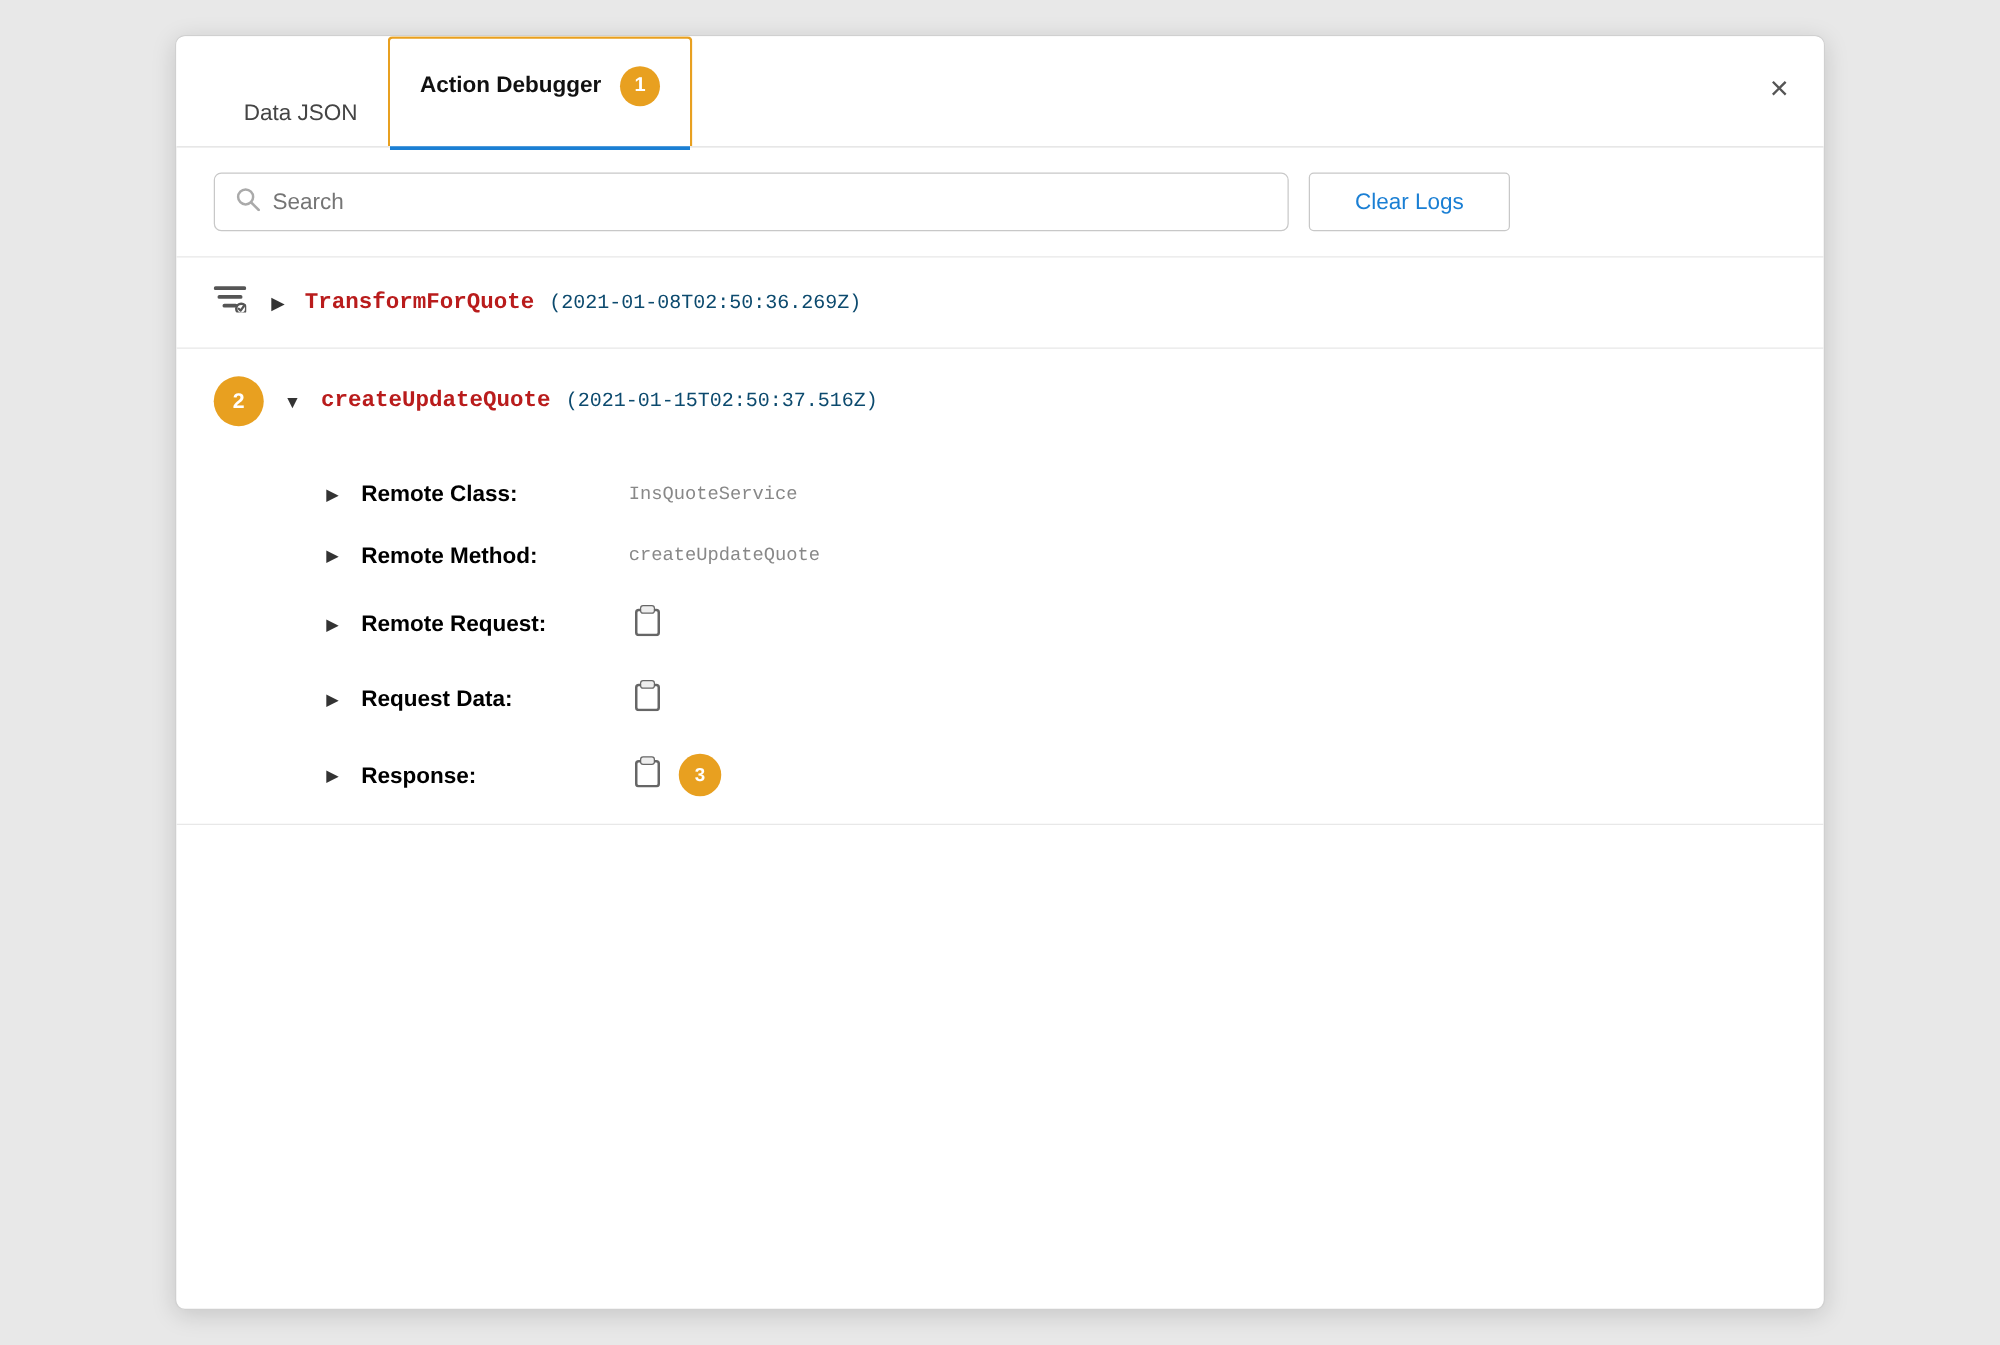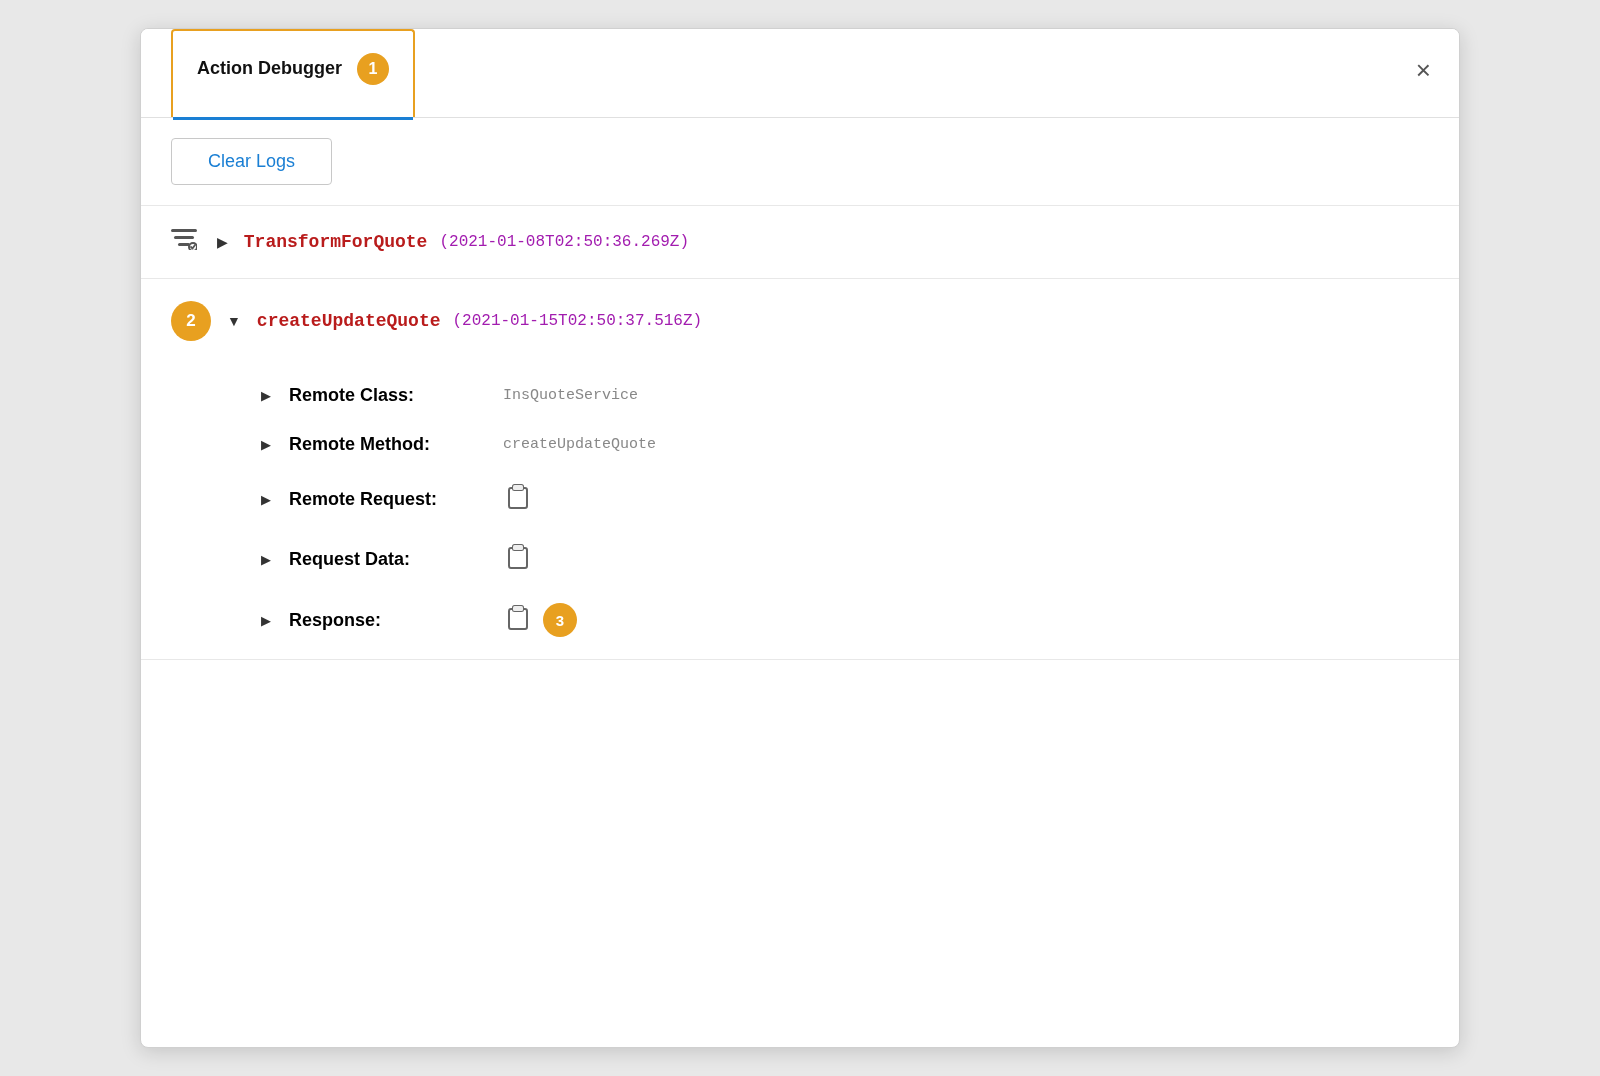--- a/index.html
+++ b/index.html
@@ -185,21 +185,21 @@
       font-family: 'Courier New', Courier, monospace;
       font-size: 18px;
       font-weight: 700;
       color: #b91c1c;
       margin-right: 12px;
     }
 
     .log-timestamp {
       font-family: 'Courier New', Courier, monospace;
       font-size: 16px;
-      color: #a21caf;
+      color: #0c4a6e;
       font-weight: 400;
     }
 
     
     .log-children {
       padding: 8px 0 8px 0;
     }
 
     .log-child-entry {
       display: flex;
@@ -263,28 +263,40 @@
     .first-row {
       border-bottom: 1px solid #e8e8e8;
     }
   </style>
 </head>
 <body>
 
 <div class="panel">
 
   <div class="tab-header">
+    <div class="tab-item">
+      <span>Data JSON</span>
+    </div>
     <div class="tab-item active">
       <span>Action Debugger</span>
       <span class="tab-badge">1</span>
     </div>
     <button class="close-btn">×</button>
   </div>
 
   <div class="toolbar">
+    <div class="search-container">
+      <span class="search-icon-wrap">
+        <svg width="20" height="20" viewBox="0 0 20 20" fill="none">
+          <circle cx="8.5" cy="8.5" r="6" stroke="#aaa" stroke-width="2"></circle>
+          <line x1="13" y1="13" x2="19" y2="19" stroke="#aaa" stroke-width="2" stroke-linecap="round"></line>
+        </svg>
+      </span>
+      <input class="search-input" type="text" placeholder="Search" style="">
+    </div>
     <button class="clear-logs-btn">Clear Logs</button>
   </div>
 
   <div class="log-content">
 
     <div class="parent-row first-row">
       <div class="parent-row-header">
 
         <span class="filter-icon">
           <svg width="26" height="22" viewBox="0 0 26 22" fill="none">

